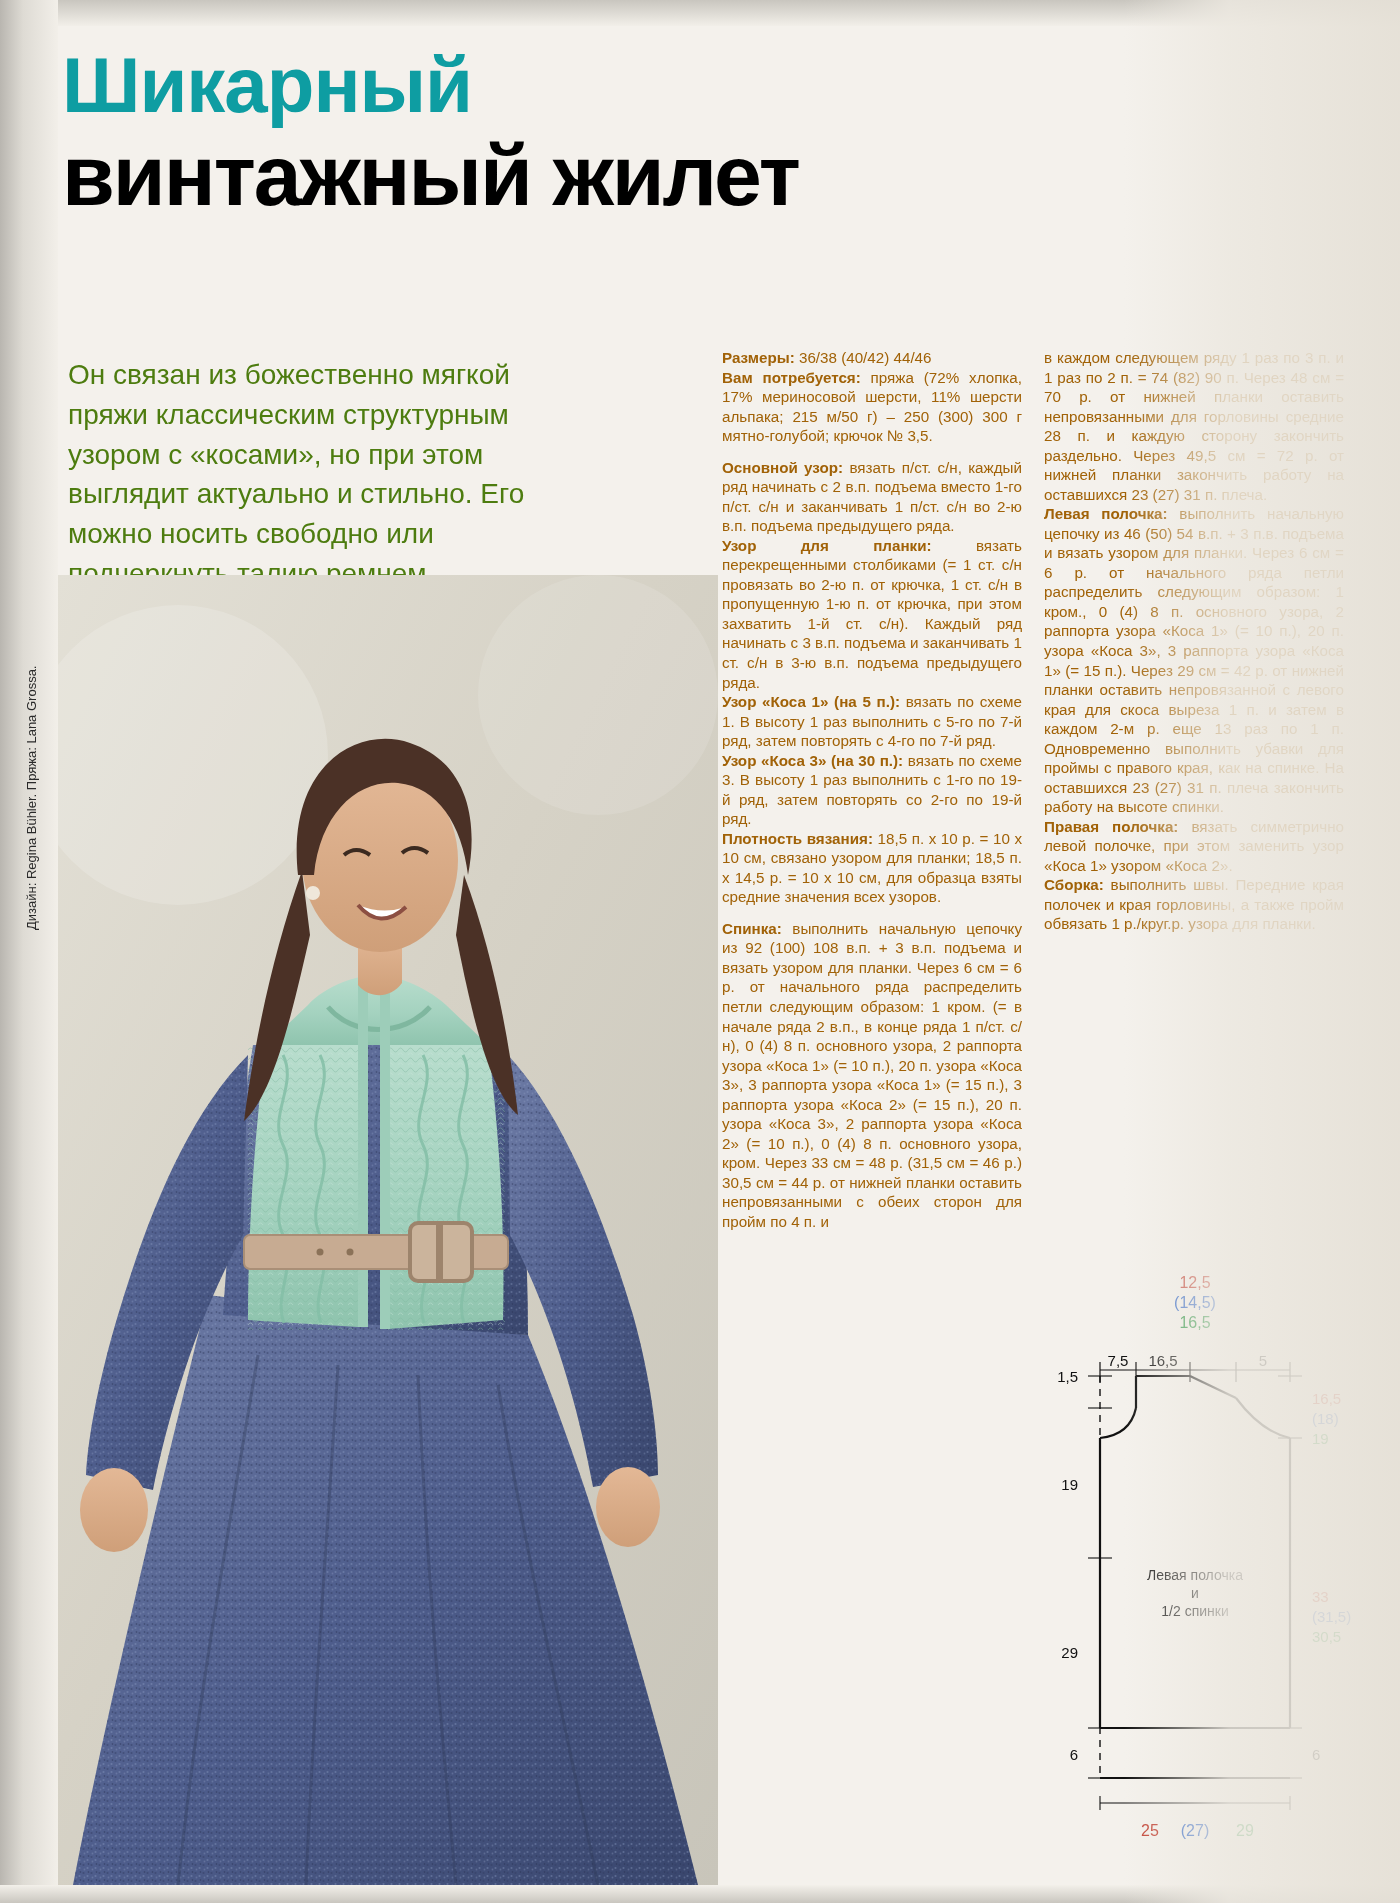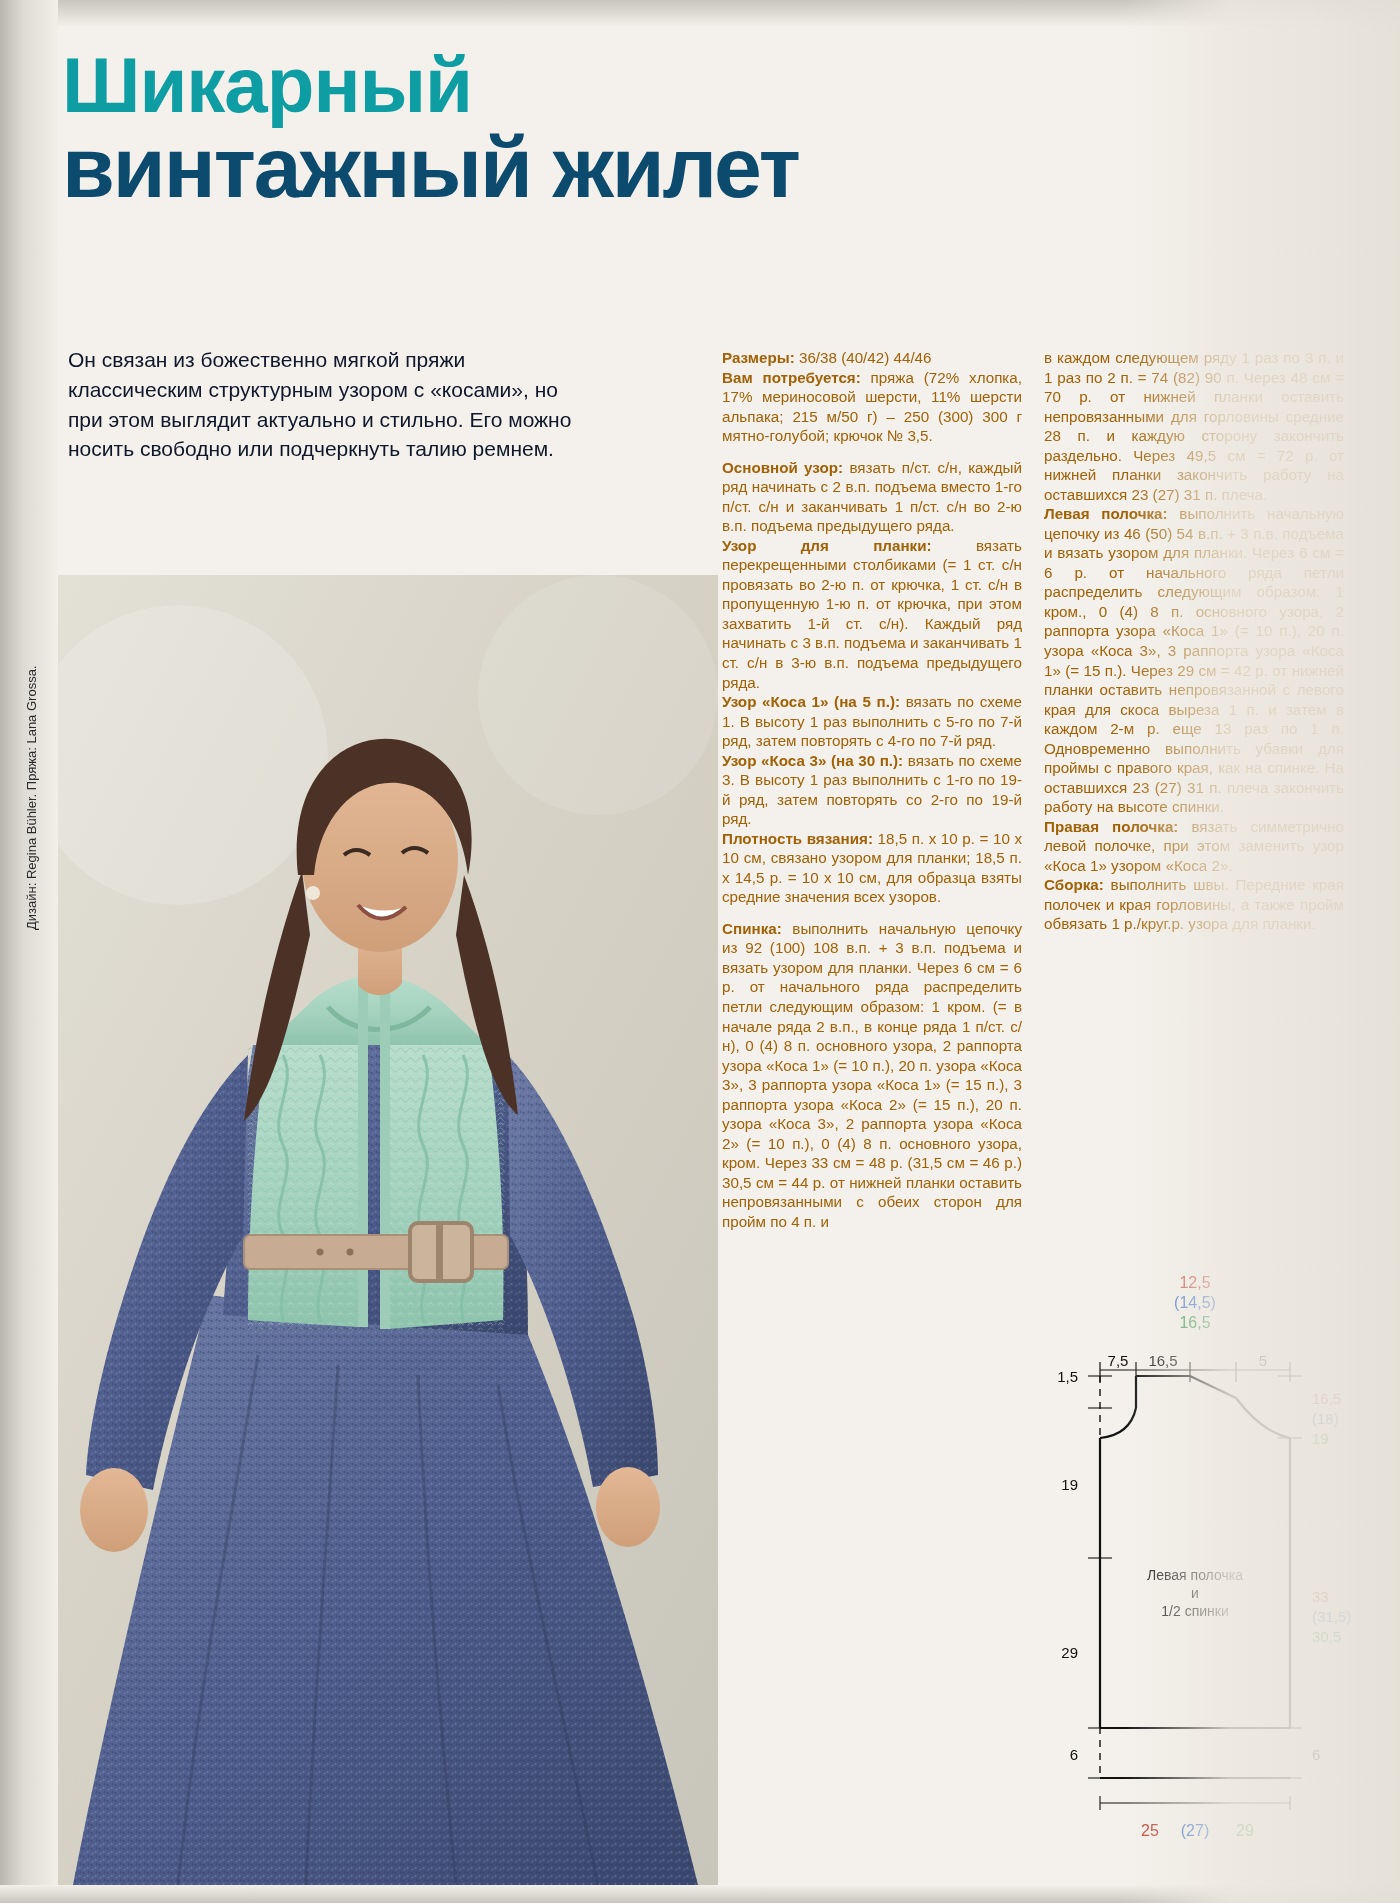--- a/index.html
+++ b/index.html
@@ -34,28 +34,28 @@
     background:linear-gradient(0deg,#c9c6bf 0%,#f3f0ea 100%);
   }
 
   
   .title-wrap{position:absolute;left:62px;top:48px;width:1300px;}
   .title-1{
     font-size:78px;line-height:0.96;font-weight:700;color:#16a5a8;
     letter-spacing:-1px;
   }
   .title-2{
-    font-size:86px;line-height:0.98;font-weight:800;color:#0c4a6e;
-    letter-spacing:-2px;margin-top:2px;
+    font-size:86px;line-height:0.98;font-weight:800;color:#000000;
+    letter-spacing:-2px;margin-top:10px;
   }
 
   
   .intro{
-    position:absolute;left:68px;top:345px;width:520px;
-    font-size:21px;line-height:1.42;color:#0f172a;
+    position:absolute;left:68px;top:355px;width:520px;
+    font-size:28px;line-height:1.42;color:#4d7c0f;
   }
 
   
   .credit{
     position:absolute;left:24px;top:930px;
     transform:rotate(-90deg);transform-origin:left top;
     font-size:13px;color:#2a2a2a;white-space:nowrap;
   }
 
   

